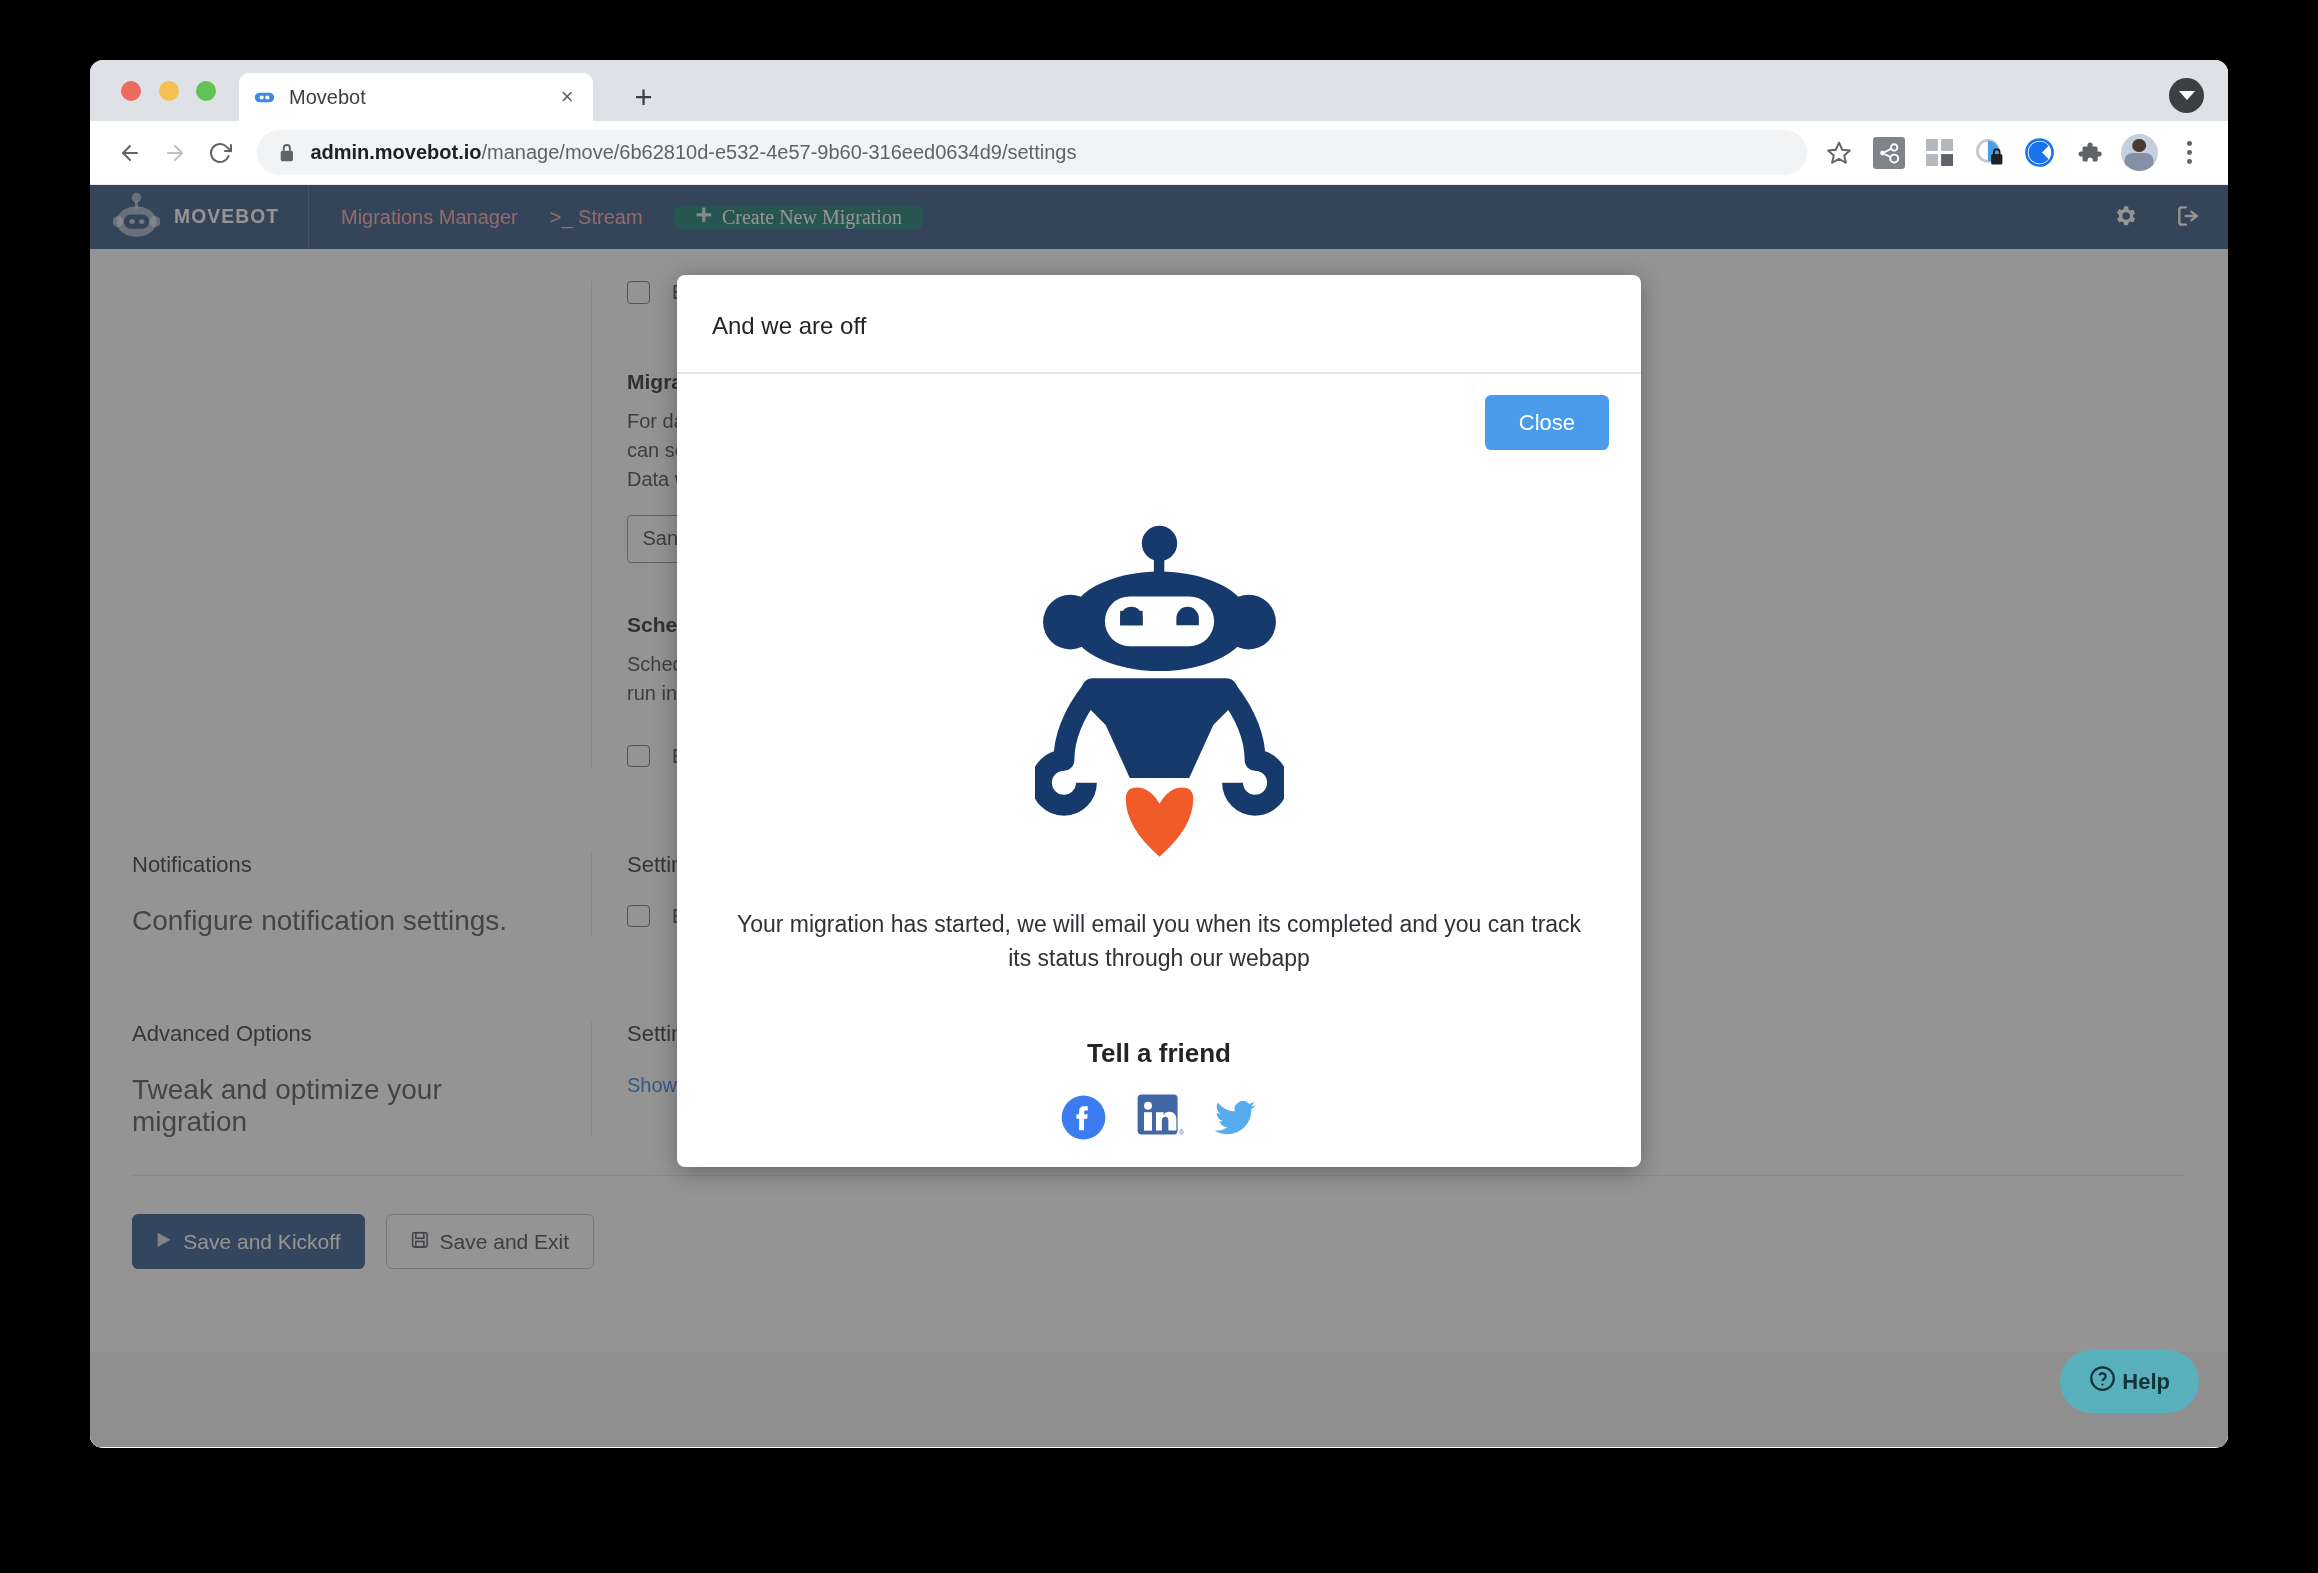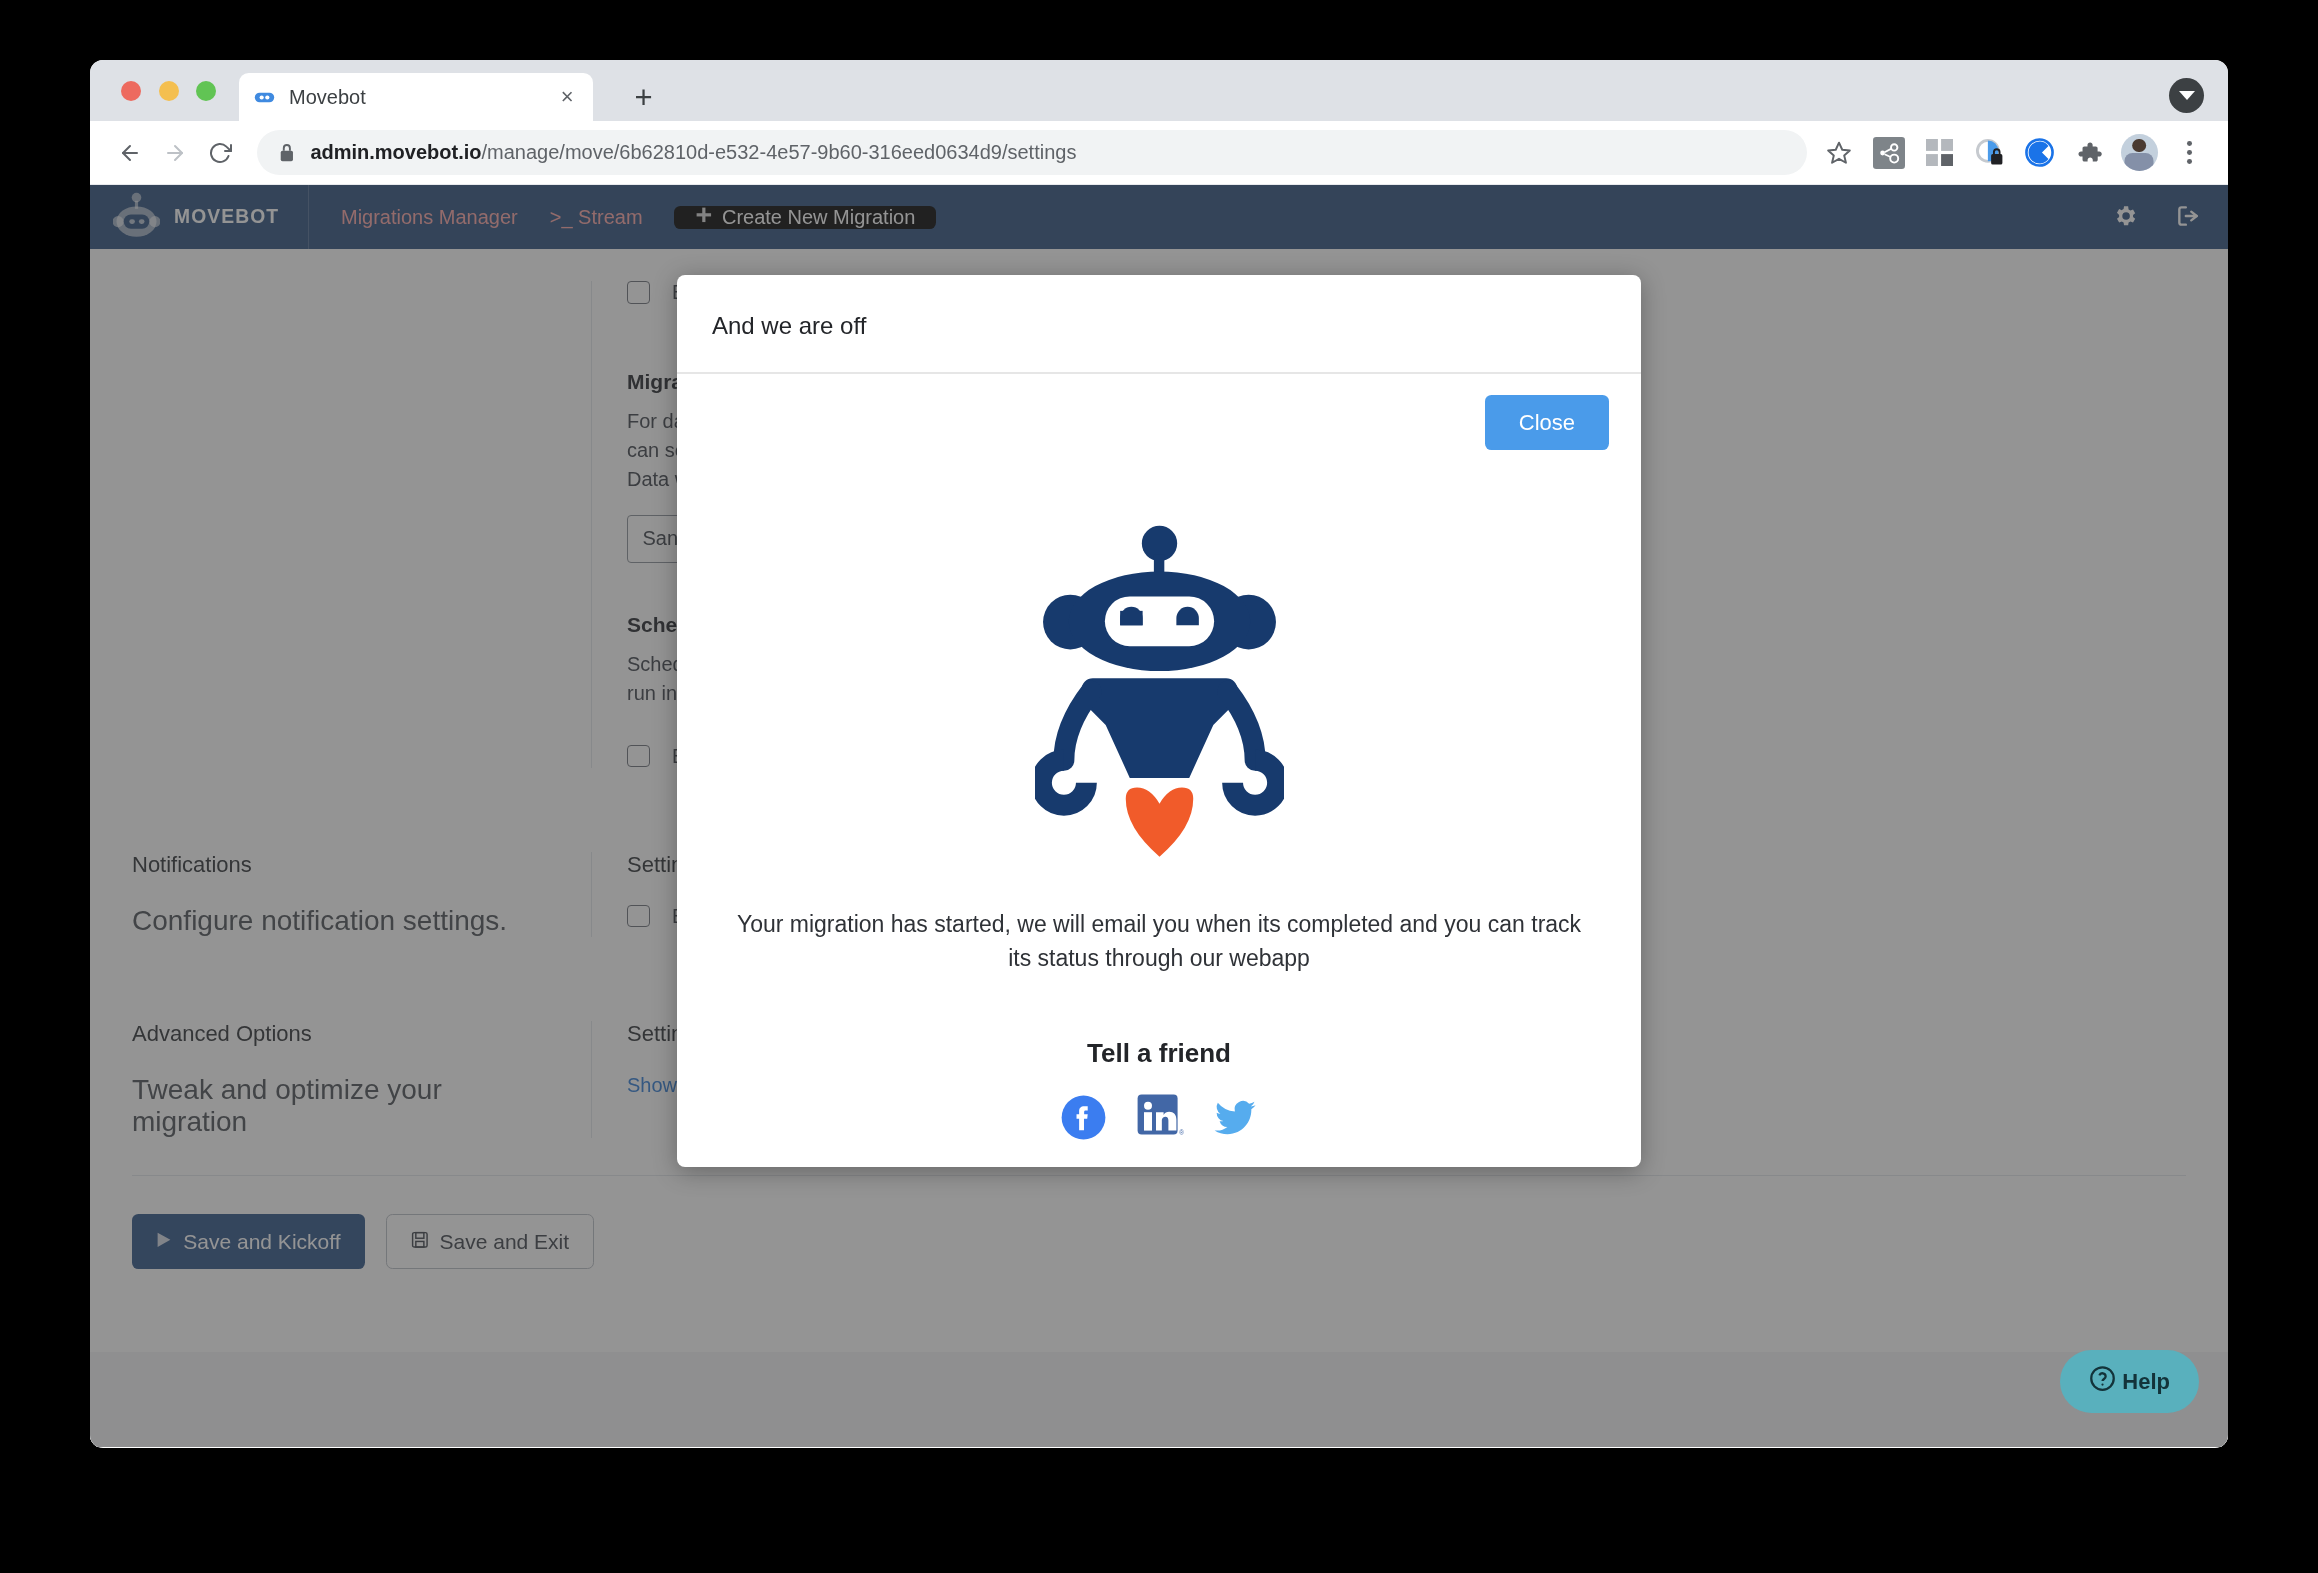--- a/index.html
+++ b/index.html
@@ -160,27 +160,27 @@
     padding-left: 22.5px;
     color: #ffffff;
   }
   #app-logo-group { display: flex; align-items: center; gap: 14.5px; padding-right: 29px; }
   #brand-name { font-size: 19.3px; letter-spacing: 1.1px; font-weight: bold; }
   .nav-divider { width: 0.8px; height: 64px; background: rgba(255,255,255,0.18); }
   .nav-links { display: flex; align-items: center; gap: 32px; padding-left: 32px; }
   .nav-link { font-size: 20px; color: #fca5a5; white-space: nowrap; }
   #create-migration-button {
     margin-left: 31px;
-    background: #000000;
+    background: #0f766e;
     color: #ffffff;
     border-radius: 6.4px;
     padding: 0 21px;
     font-size: 20px;
     white-space: nowrap;
-    display: flex; align-items: center; gap: 9.7px;
+    display: flex; align-items: center; gap: 9.7px; font-family: Liberation Serif, serif;
   }
   .navbar-right {
     position: absolute; right: 27px; top: 0; height: 64px;
     display: flex; align-items: center; gap: 37px;
   }
 
   
   #page-body {
     position: relative;
     background: #ffffff;

